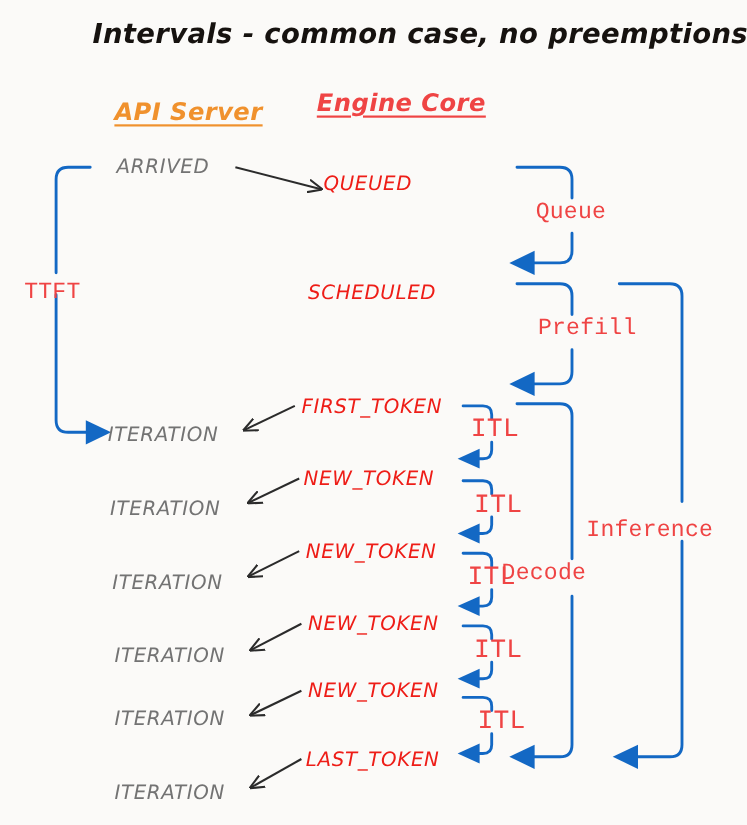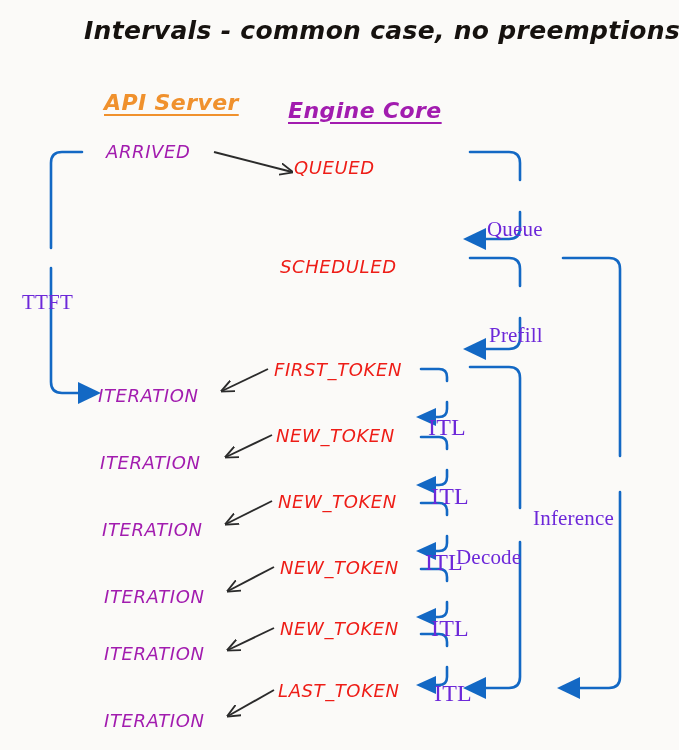--- a/index.html
+++ b/index.html
@@ -40,37 +40,36 @@
   .colhead{
     font-family:"DejaVu Sans", sans-serif;
     font-style:italic;
     font-weight:bold;
     font-size:22px;
     text-decoration:underline;
     text-underline-offset:4px;
     letter-spacing:0.4px;
   }
   .colhead.api{ color:#f0912d; left:104px; top:92px; }
-  .colhead.core{ color:#a21caf; left:288px; top:100px; }
+  .colhead.core{ color:#ef4444; left:288px; top:84px; }
   
   .ev{
     font-family:"DejaVu Sans", sans-serif;
     font-style:italic;
     font-size:18px;
     letter-spacing:0.6px;
   }
-  .ev.api{ color:#a21caf; }
+  .ev.api{ color:#737373; }
   .ev.core{ color:#ee1d17; }
   
   .bl{
-    font-family:Liberation Serif, serif;
+    font-family:Liberation Mono, monospace;
     font-size:21px;
-    color:#6d28d9;
+    color:#ef4444;
     letter-spacing:0.2px;
-    margin-top:36px;
   }
   .bl.small{ font-size:24px; }
 </style>
 </head>
 <body>
 
 <div id="canvas">
 
   <svg id="vector" viewBox="0 0 679 750">
     <defs>

